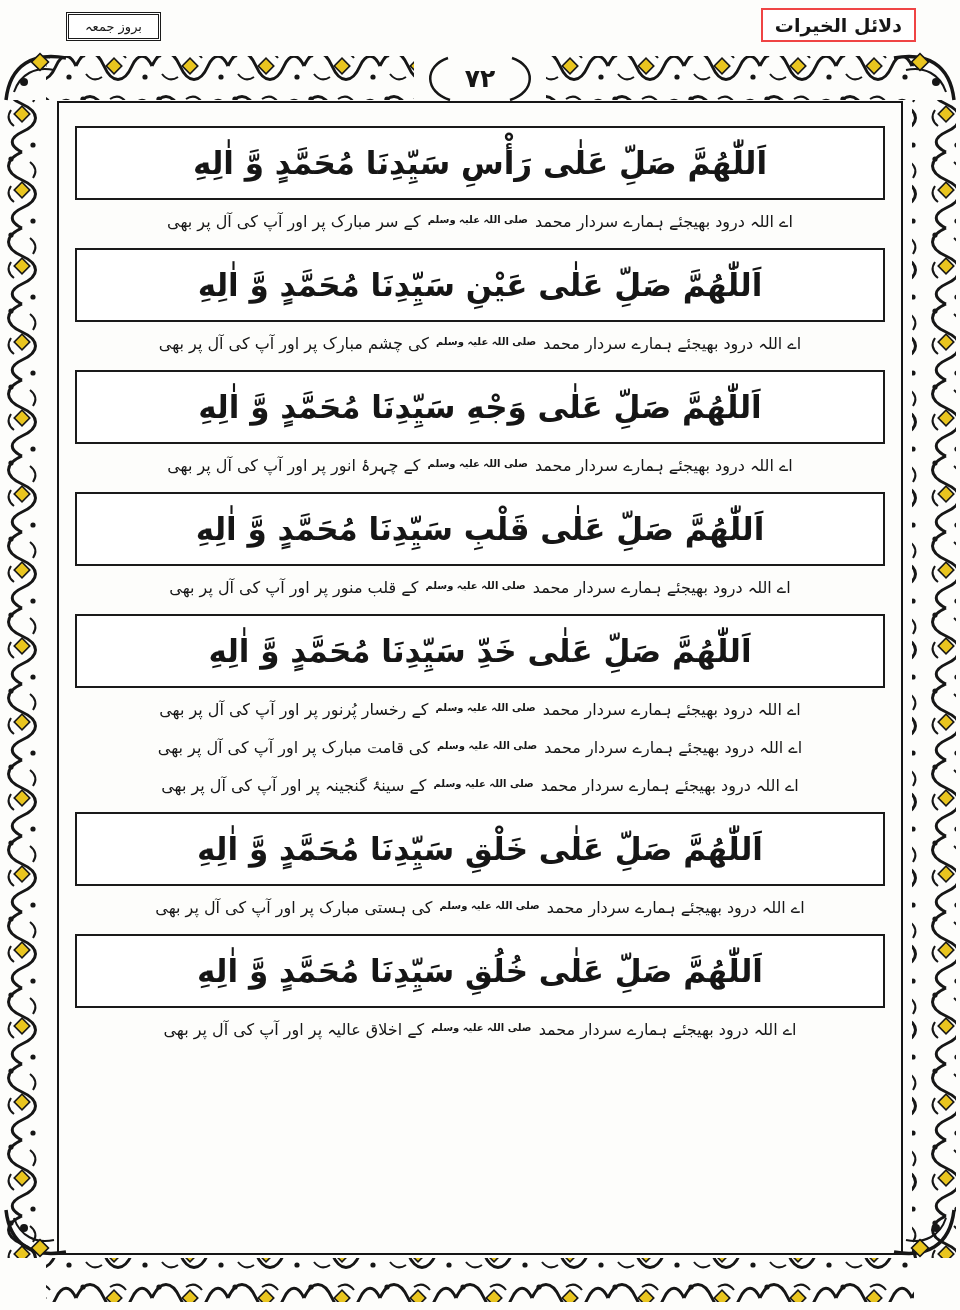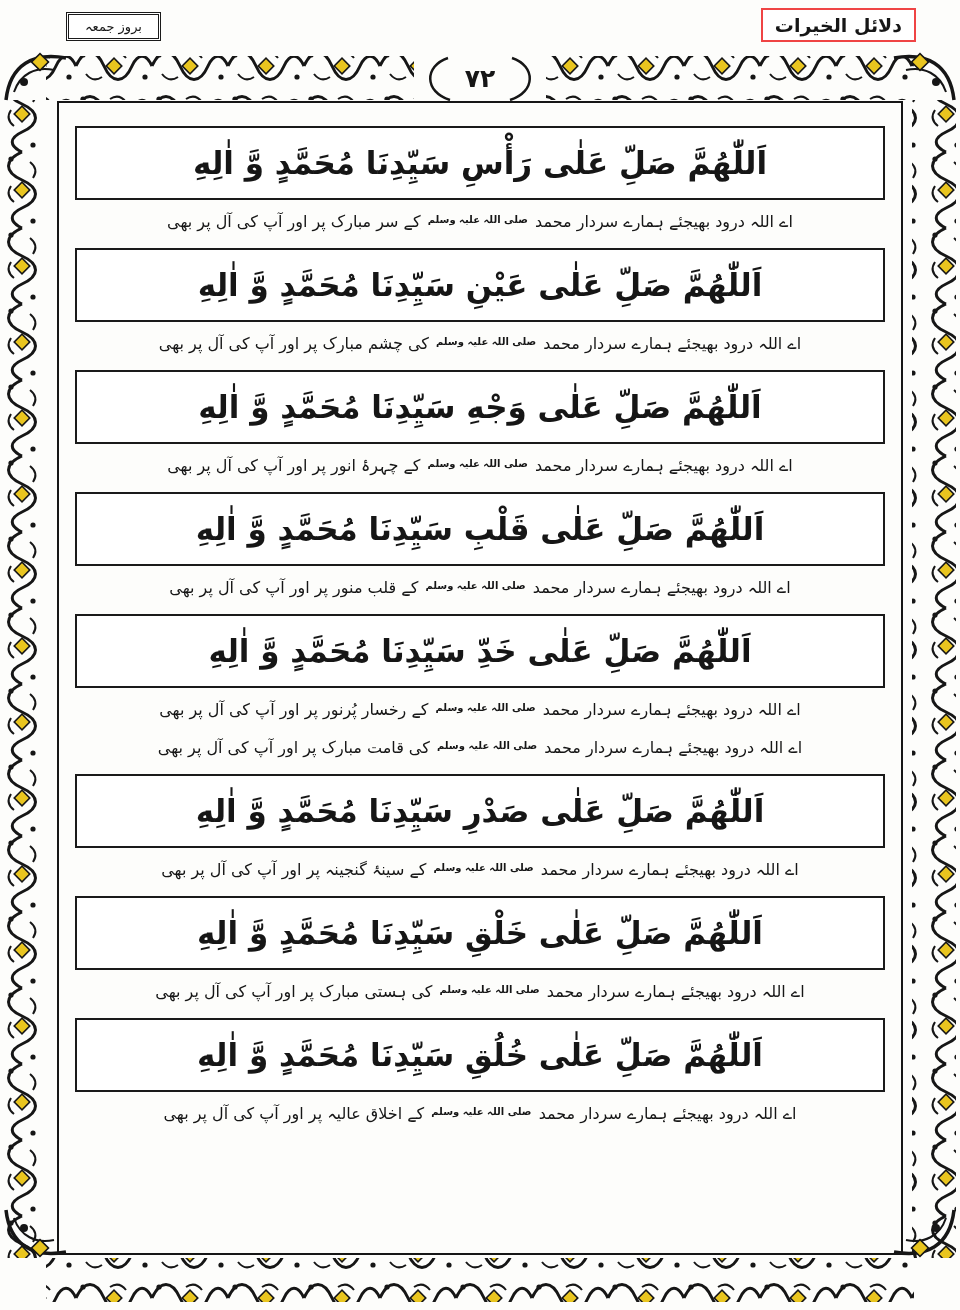--- a/index.html
+++ b/index.html
@@ -146,23 +146,20 @@
         <div class="arabic" dir="rtl">اَللّٰهُمَّ صَلِّ عَلٰی خَدِّ سَیِّدِنَا مُحَمَّدٍ وَّ اٰلِهِ</div>
       </div>
       <p class="urdu" dir="rtl"><span>اے اللہ درود بھیجئے ہمارے سردار محمد</span> <span class="honorific">صلی اللہ علیہ وسلم</span> <span>کے رخسار پُرنور پر اور آپ کی آل پر بھی</span></p>
     </section>
 
     <section class="dua">
       <p class="urdu" dir="rtl"><span>اے اللہ درود بھیجئے ہمارے سردار محمد</span> <span class="honorific">صلی اللہ علیہ وسلم</span> <span>کی قامت مبارک پر اور آپ کی آل پر بھی</span></p>
     </section>
 
     <section class="dua">
-      <div class="dua-box">
-        <div class="arabic" dir="rtl">اَللّٰهُمَّ صَلِّ عَلٰی صَدْرِ سَیِّدِنَا مُحَمَّدٍ وَّ اٰلِهِ</div>
-      </div>
       <p class="urdu" dir="rtl"><span>اے اللہ درود بھیجئے ہمارے سردار محمد</span> <span class="honorific">صلی اللہ علیہ وسلم</span> <span>کے سینۂ گنجینہ پر اور آپ کی آل پر بھی</span></p>
     </section>
 
     <section class="dua">
       <div class="dua-box">
         <div class="arabic" dir="rtl">اَللّٰهُمَّ صَلِّ عَلٰی خَلْقِ سَیِّدِنَا مُحَمَّدٍ وَّ اٰلِهِ</div>
       </div>
       <p class="urdu" dir="rtl"><span>اے اللہ درود بھیجئے ہمارے سردار محمد</span> <span class="honorific">صلی اللہ علیہ وسلم</span> <span>کی ہستی مبارک پر اور آپ کی آل پر بھی</span></p>
     </section>
 

